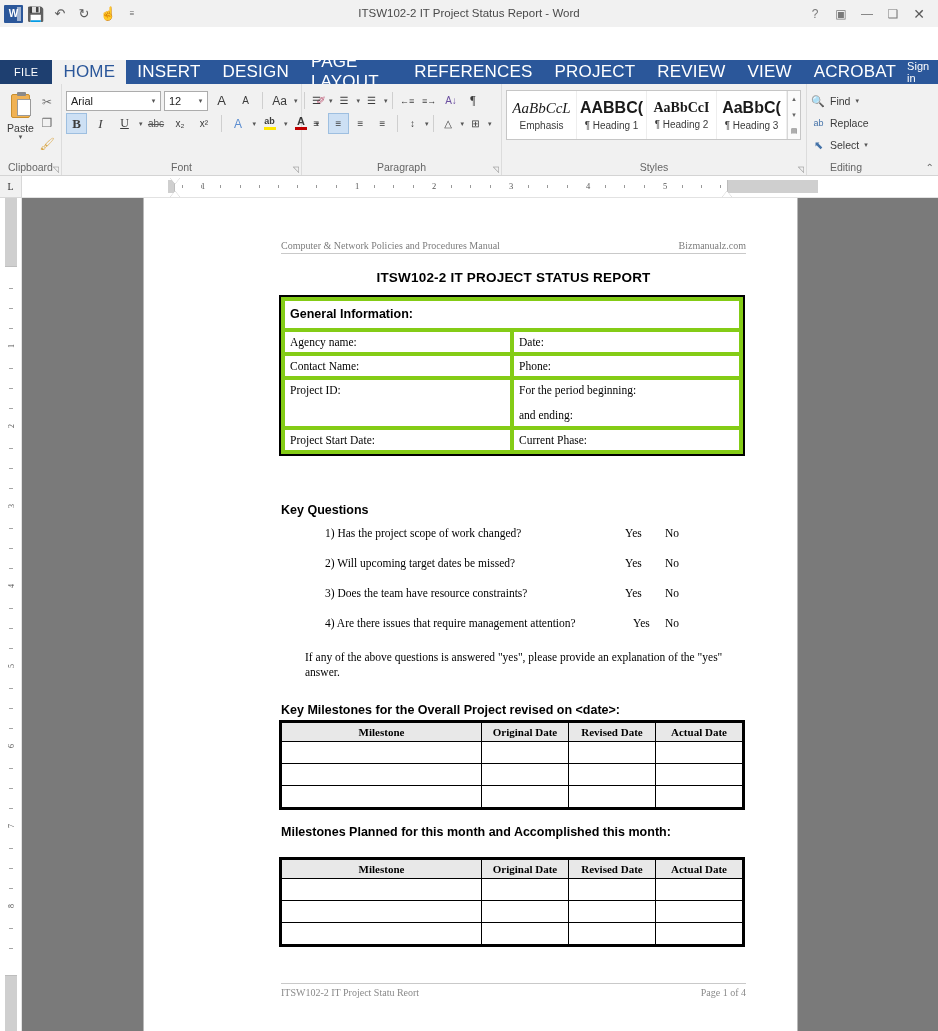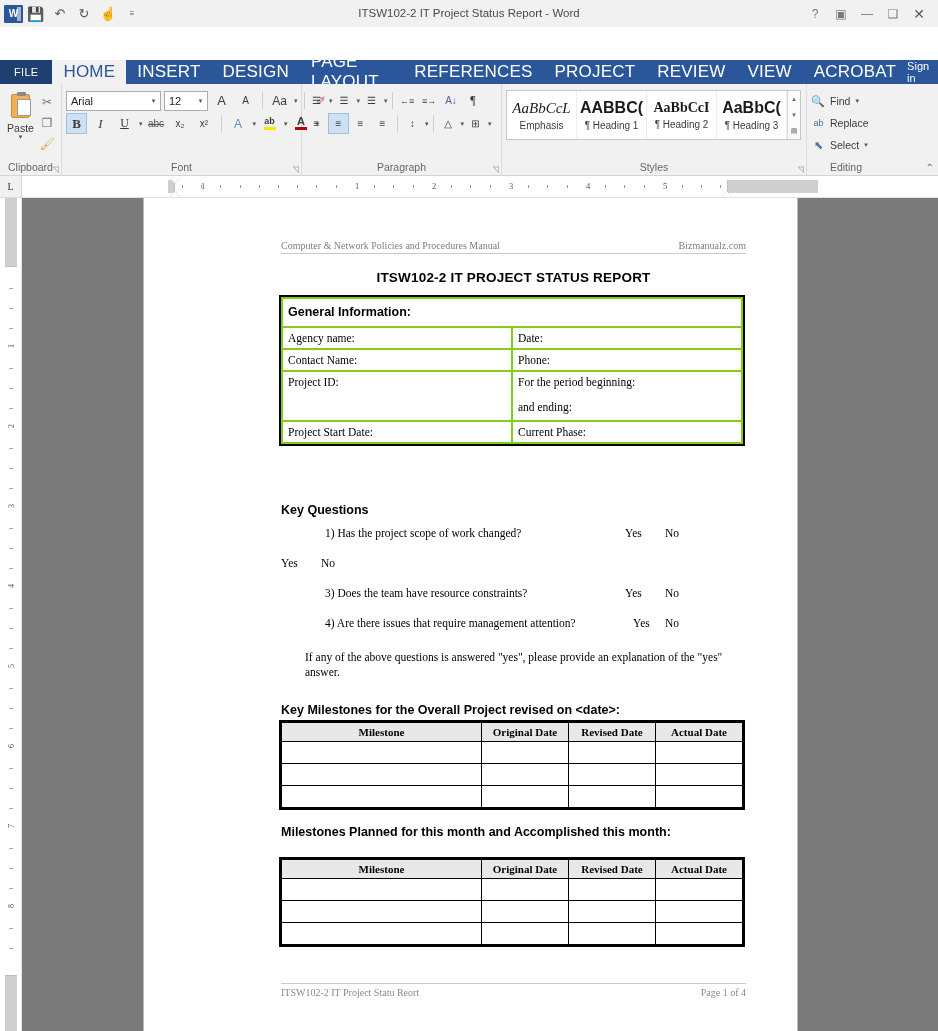--- a/index.html
+++ b/index.html
@@ -274,21 +274,21 @@
     letter-spacing:.2px;
   }
 
   
   .gi-table {
     position:absolute; left:137px; top:99px; width:462px;
     border-collapse:collapse;
     font-family:"Liberation Serif", serif; font-size:11.5px; color:#000;
   }
   .gi-table td {
-    border:2px solid #84cc16;
+    border:4px solid #84cc16;
     padding:4px 5px;
     vertical-align:top;
   }
   .gi-table .gi-head {
     font-family:"Liberation Sans", sans-serif;
     font-weight:bold; font-size:12.5px;
     padding:6px 5px 7px 5px;
   }
   .gi-outer { outline:2px solid #000; }
   .gi-tall { height:50px; }
@@ -681,20 +681,21 @@
           </table>
 
         <div class="sec-h" style="top:305px">Key Questions</div>
         <div class="kq-list">
           <div class="kq-item">
             <span class="kq-q">1) Has the project scope of work changed?</span>
             <span class="kq-yes">Yes</span>
             <span class="kq-no">No</span>
           </div>
           <div class="kq-item">
+            <span class="kq-q">2) Will upcoming target dates be missed?</span>
             <span class="kq-yes">Yes</span>
             <span class="kq-no">No</span>
           </div>
           <div class="kq-item">
             <span class="kq-q">3) Does the team have resource constraints?</span>
             <span class="kq-yes">Yes</span>
             <span class="kq-no">No</span>
           </div>
           <div class="kq-item">
             <span class="kq-q" style="width:352px">4) Are there issues that require management attention?</span>

